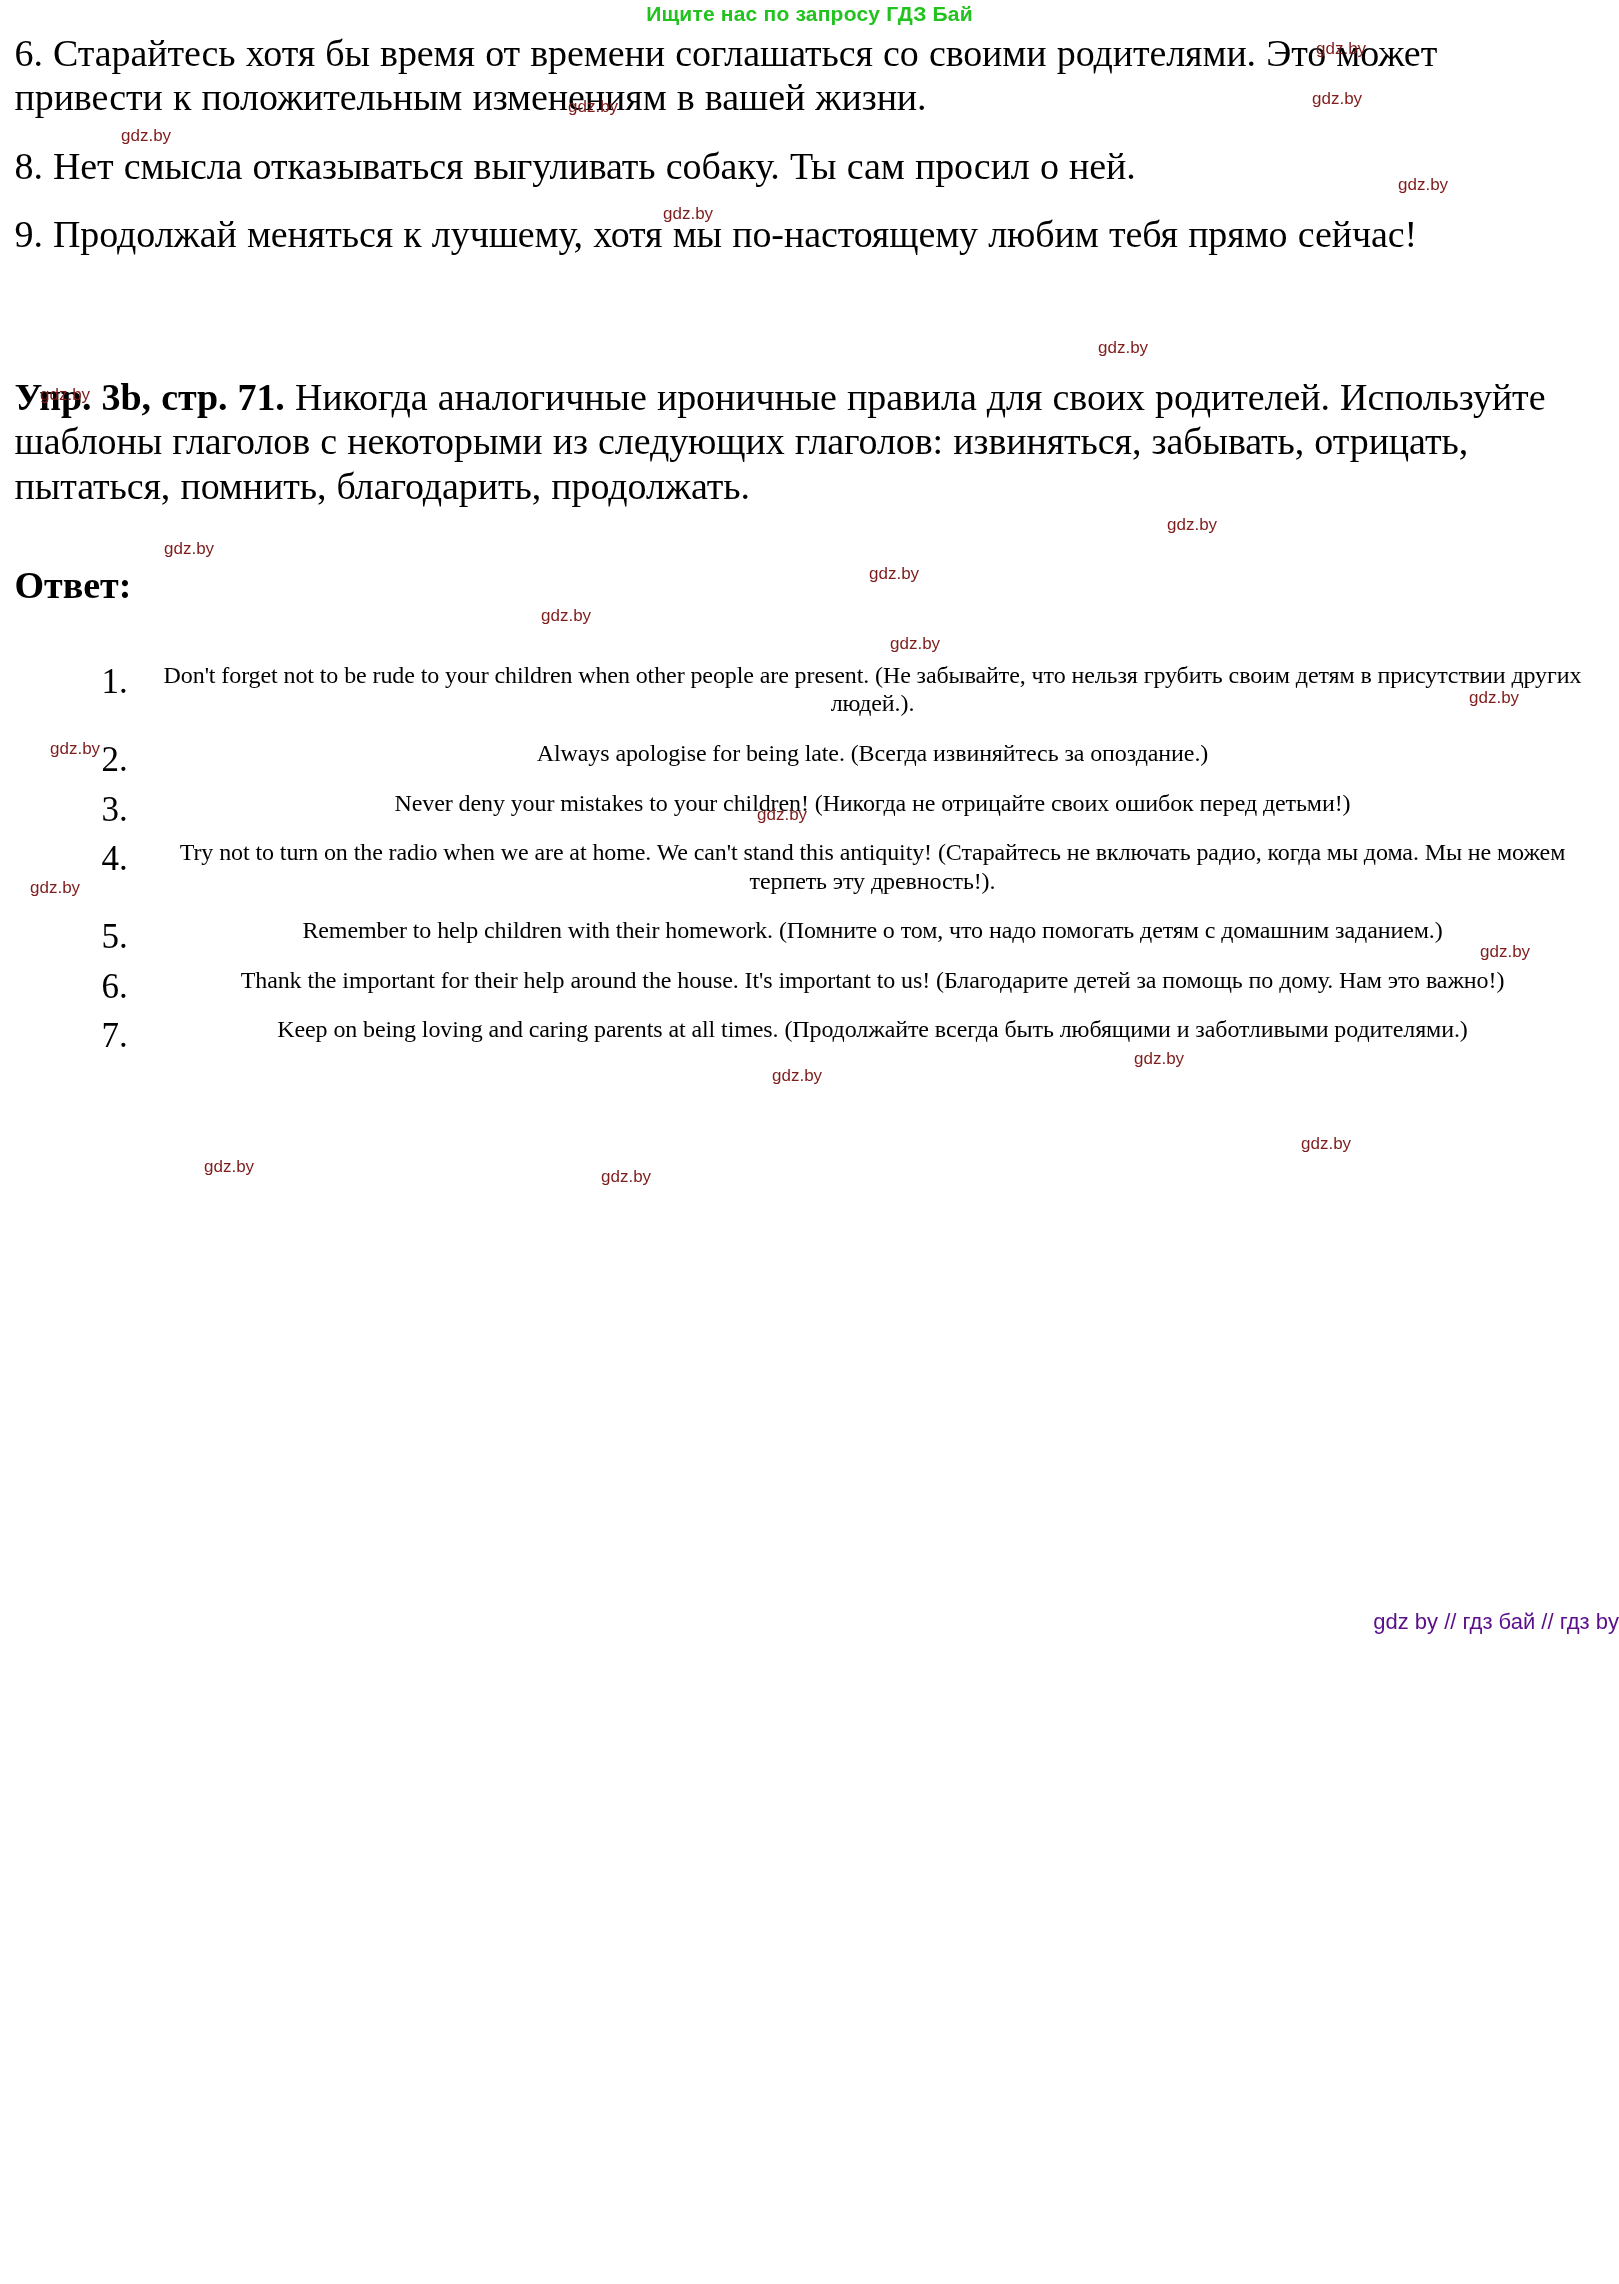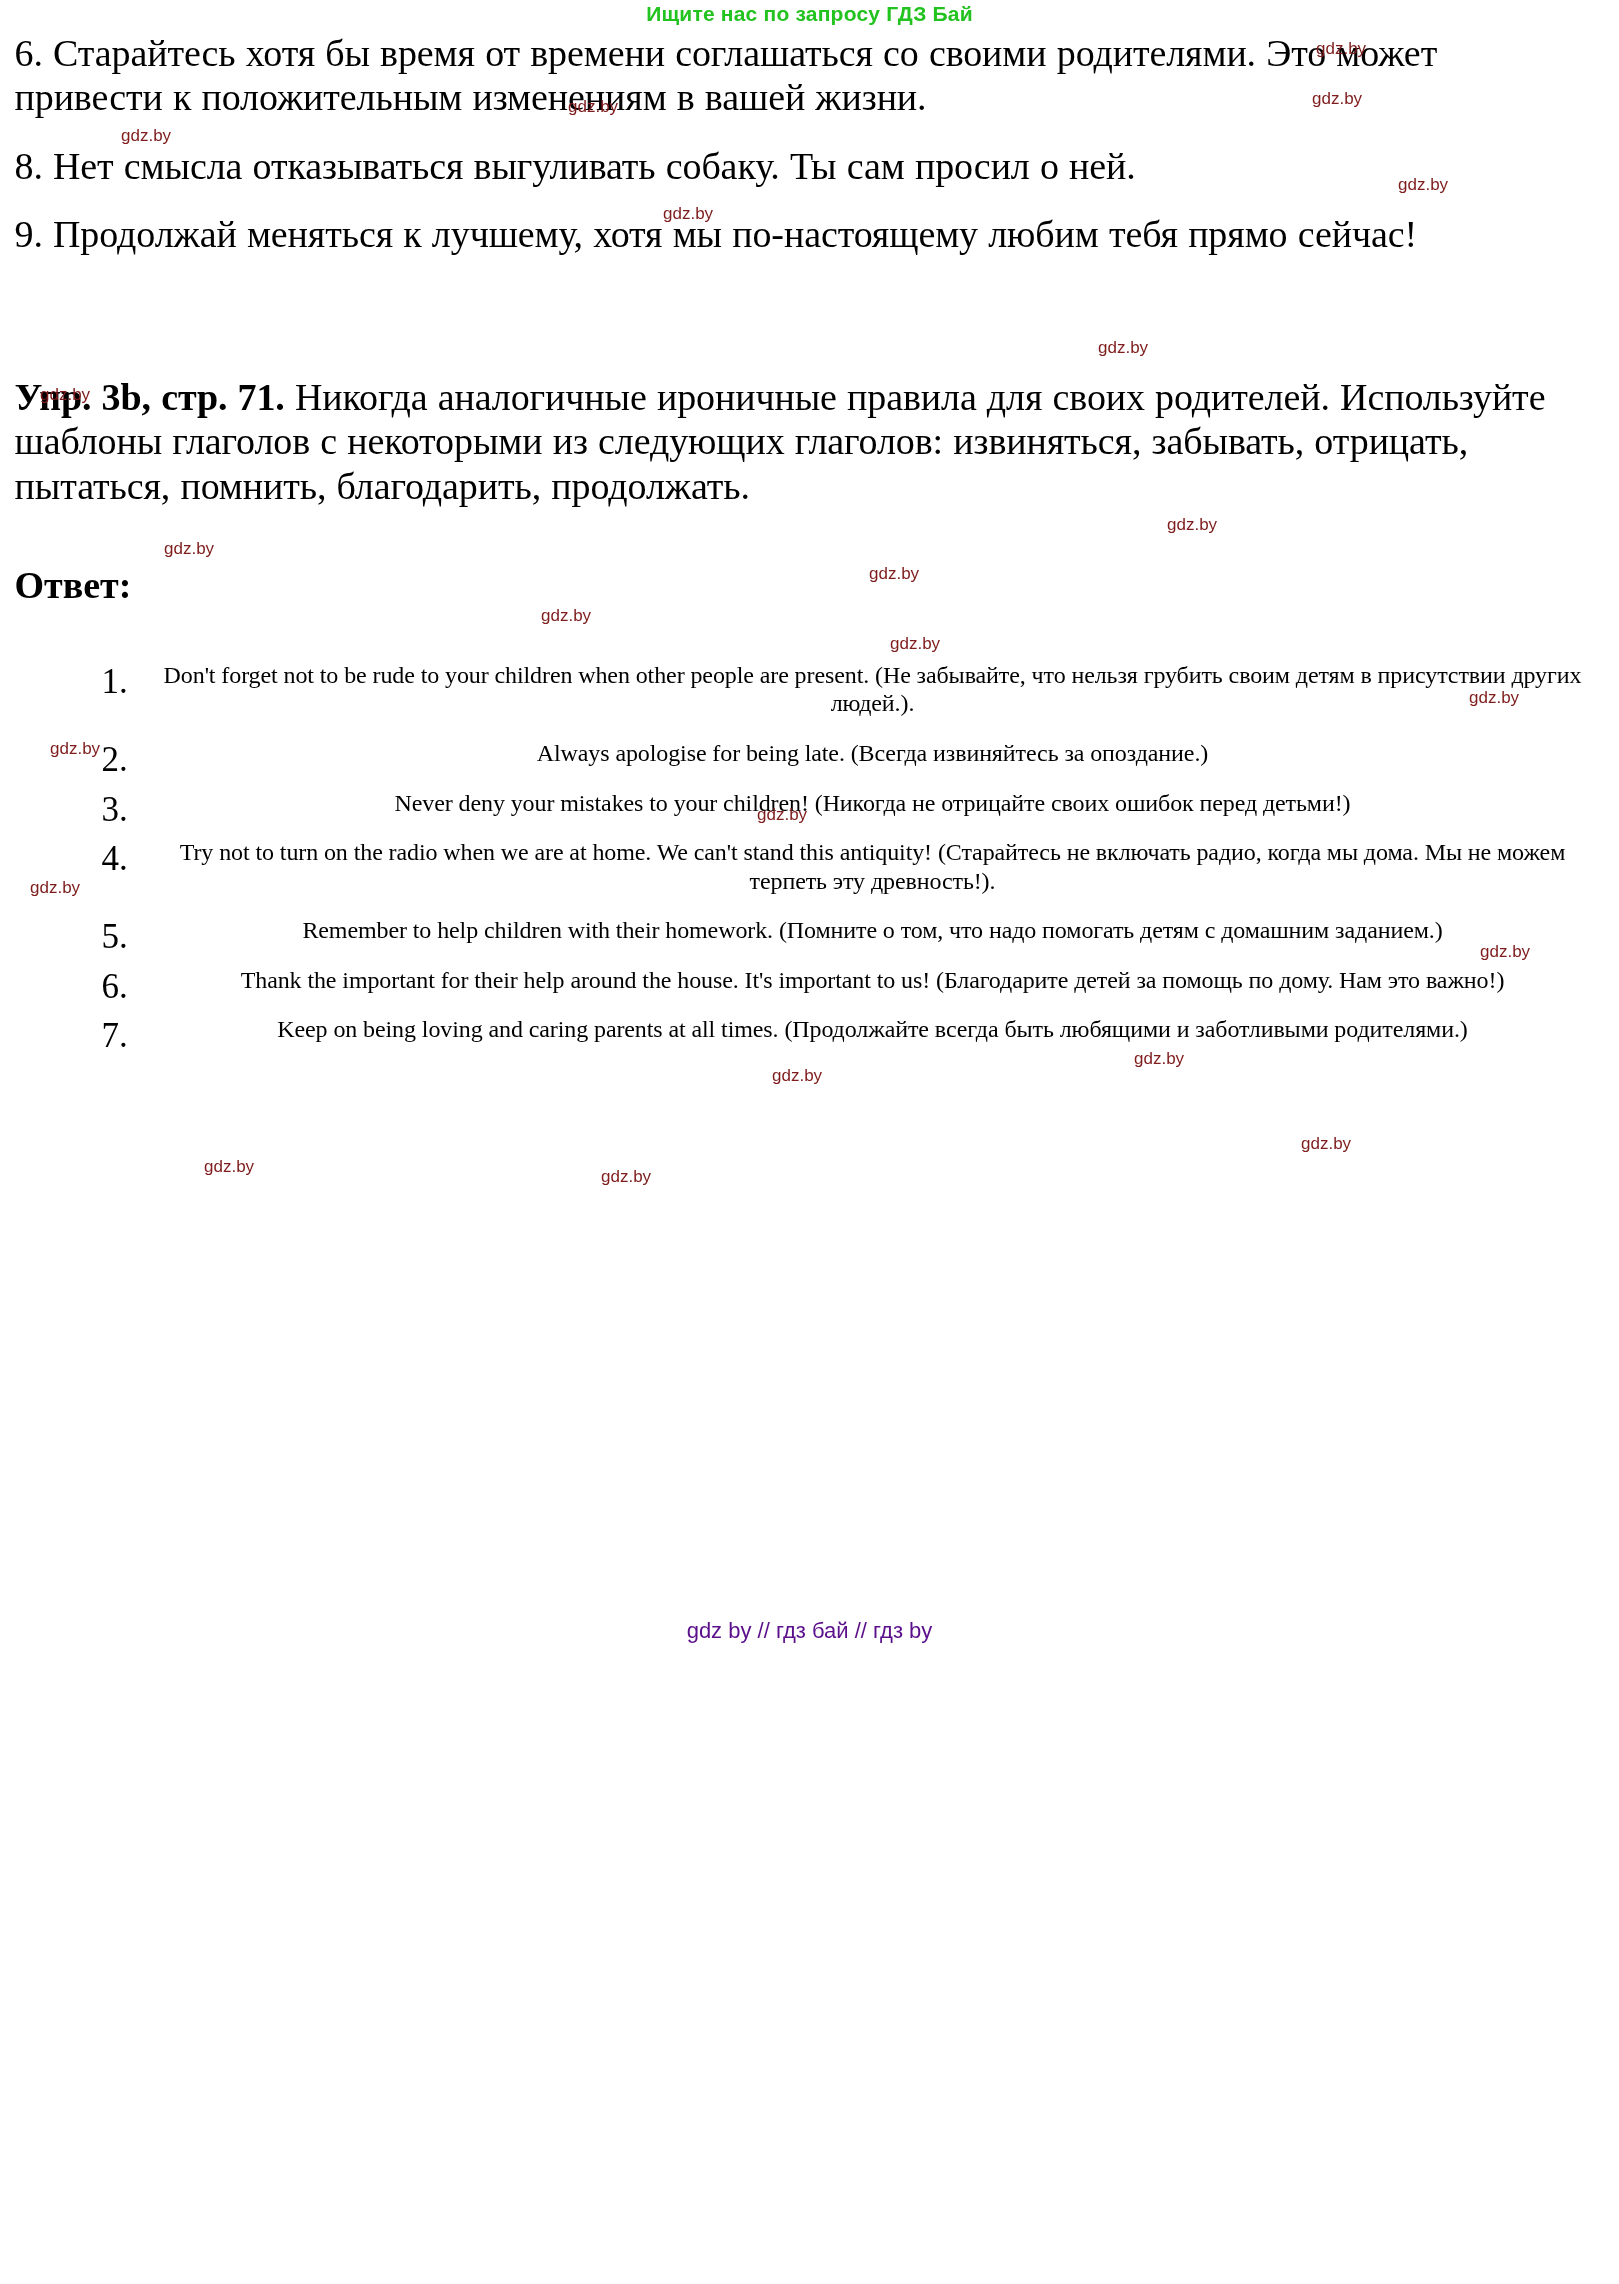--- a/index.html
+++ b/index.html
@@ -101,24 +101,24 @@
     font-family: "Liberation Sans", "DejaVu Sans", sans-serif;
     font-size: 17px;
     color: #7f1d1d;
     white-space: nowrap;
     pointer-events: none;
   }
 
   
   .site-footer {
     position: absolute;
-    bottom: 0;
+    bottom: 9px;
     left: 0;
     width: 1619px;
-    text-align: center;
+    text-align: right;
     font-family: "Liberation Sans", "DejaVu Sans", sans-serif;
     font-size: 22px;
     color: #5b0f8b;
     white-space: nowrap;
   }
 </style>
 </head>
 <body>
 
 <div class="page">

